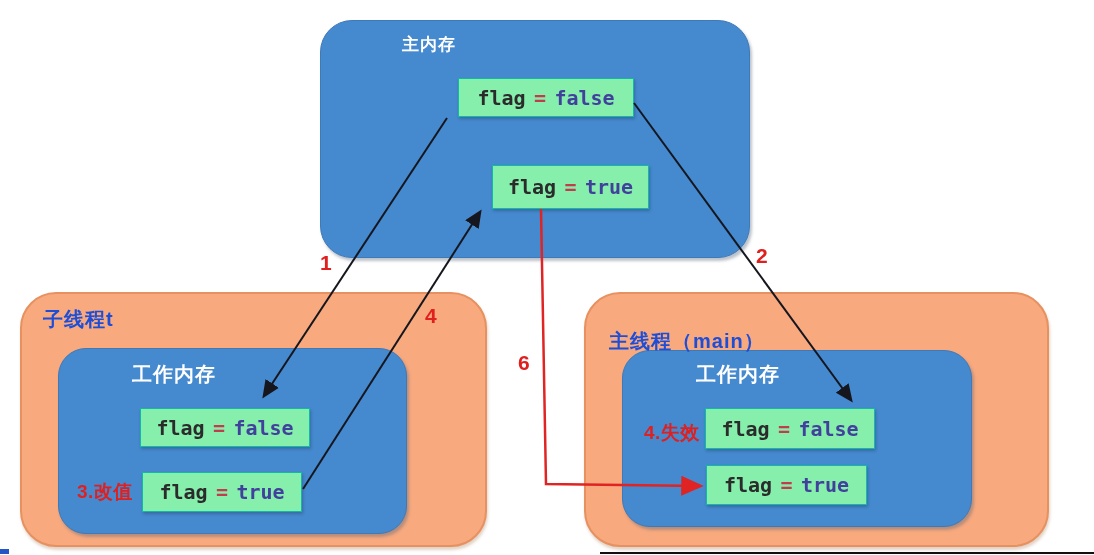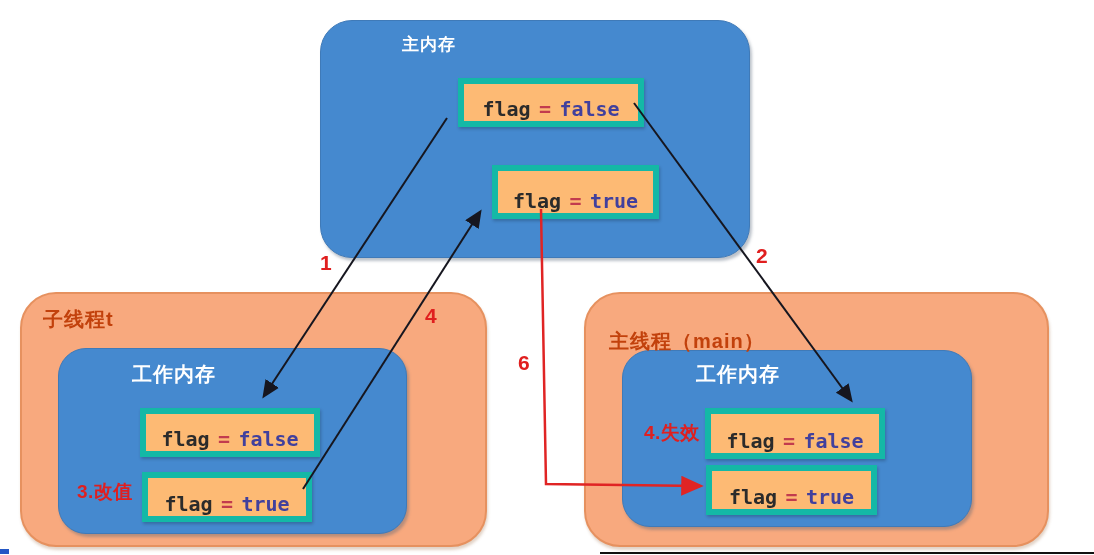--- a/index.html
+++ b/index.html
@@ -21,29 +21,29 @@
     background:var(--panel-orange,#f8a97e);
     border:2px solid #e6915f;
     box-shadow:1px 3px 3px rgba(160,110,70,.30);
     border-radius:36px;
   }
   .title-white{
     position:absolute;color:#ffffff;font-weight:700;font-size:17px;
     letter-spacing:1px;white-space:nowrap;
   }
   .title-dark{
-    position:absolute;color:#c2410c;font-weight:700;font-size:20px;
+    position:absolute;color:#1d4ed8;font-weight:700;font-size:20px;
     letter-spacing:1px;white-space:nowrap;
   }
   .code-box{
     position:absolute;
-    background:#fdba74;
-    border:6px solid #14b8a6;
+    background:#86efac;
+    border:1px solid #14b8a6;
     box-shadow:1px 2px 3px rgba(0,0,0,.22);
-    display:flex;align-items:flex-end;justify-content:center;
+    display:flex;align-items:center;justify-content:center;
     font-family:"DejaVu Sans Mono", monospace;
     font-size:20px;font-weight:700;white-space:nowrap;
   }
   .code-box .var{color:var(--code-var,#2b2b2b);}
   .code-box .op{color:var(--code-op,#c23b4e);margin:0 .42em;}
   .code-box .val{color:var(--code-value,#41409d);}
   .red-label{
     position:absolute;color:var(--label-red,#e01f1f);
     font-weight:700;font-size:19px;white-space:nowrap;letter-spacing:.5px;
   }

